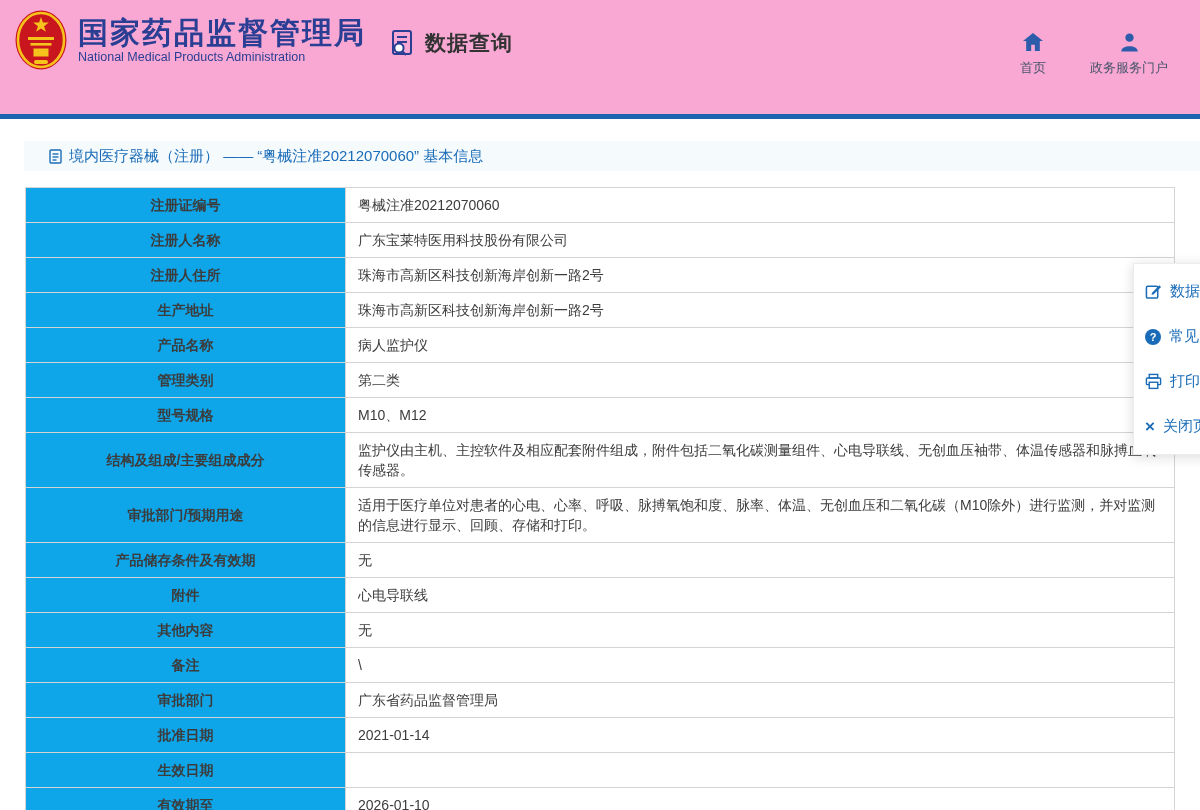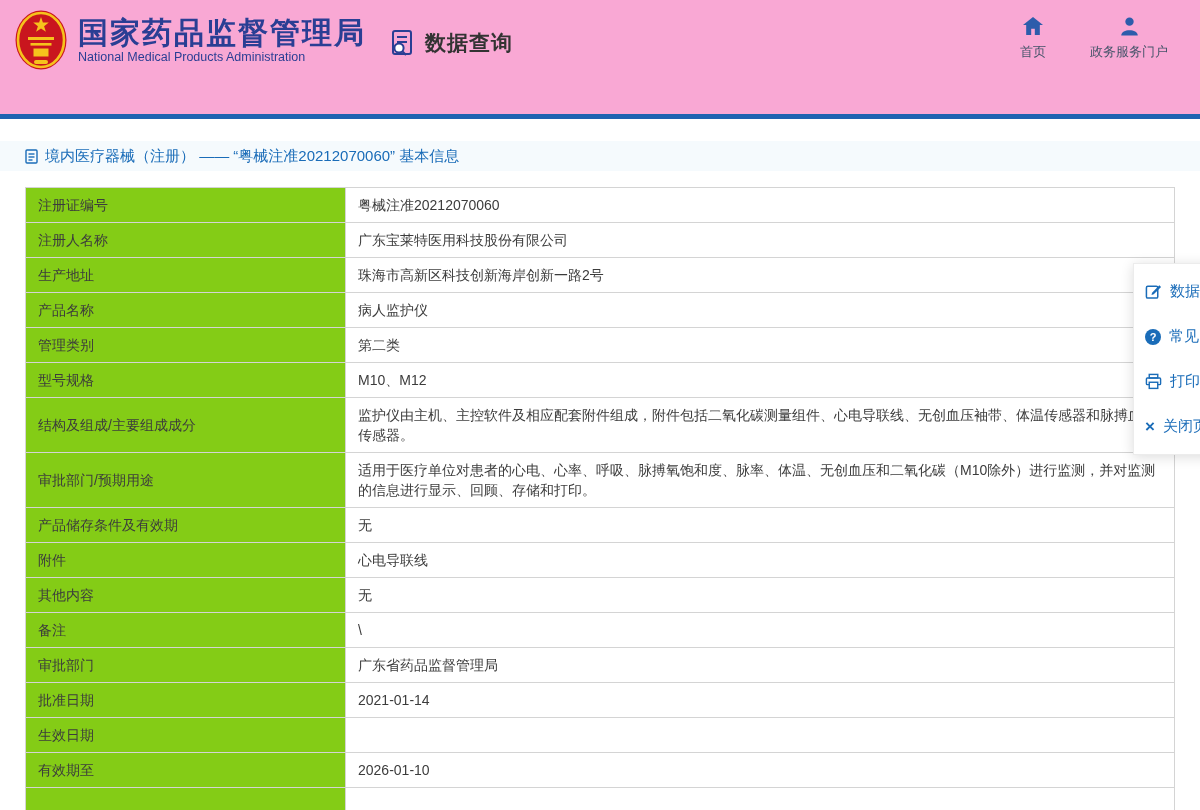--- a/index.html
+++ b/index.html
@@ -8,35 +8,35 @@
   .viewport { position:relative; width:1200px; height:810px; overflow:hidden; background:#fff; }
 
   
   .header { position:relative; height:114px; background:#f9a8d4; }
   .logo-block { position:absolute; left:14px; top:9px; display:flex; align-items:center; }
   .org-names { margin-left:10px; }
   .org-zh { font-size:30px; font-weight:700; color:#2a3e94; letter-spacing:2px; line-height:1.15; }
   .org-en { font-size:12.5px; color:#2a3e94; margin-top:0; }
   .query-block { position:absolute; left:388px; top:29px; display:flex; align-items:flex-end; gap:9px; cursor:pointer; }
   .query-text { font-size:21px; font-weight:600; color:#333; letter-spacing:1px; }
-  .hnav { position:absolute; right:32px; top:16px; display:flex; gap:44px; }
+  .hnav { position:absolute; right:32px; top:32px; display:flex; gap:44px; }
   .hnav-item { display:flex; flex-direction:column; align-items:center; gap:7px; cursor:pointer; }
   .hnav-label { font-size:13px; color:#46546a; }
   .blue-line { height:5px; background:#1e63b0; }
 
   
   .page-title-bar { margin-top:22px; height:30px; padding-left:25px; background:#f5fafd;
-                    display:flex; align-items:center; gap:7px; }
+                    display:flex; align-items:center; gap:7px;margin-left:24px; }
   .page-title-text { font-size:15px; color:#1a6cb8; }
 
   
   .info-table { margin:16px 25px 0 25px; width:1150px; border-collapse:collapse; table-layout:fixed; }
   .info-table td { border:1px solid #d4d4d4; font-size:14px; color:#3c3c3c;
                    padding:7px 12px; line-height:20px; height:34px; vertical-align:middle; }
-  td.cell-label { width:320px; background:#84cc16; text-align:left; }
+  td.cell-label { width:320px; background:#0ea5e9; text-align:center;font-weight:bold; }
   td.cell-value { background:#fff; text-align:left; }
 
   
   .side-panel { position:absolute; left:1133px; top:263px; width:160px; background:#fff;
                 border:1px solid #ececec; box-shadow:0 2px 12px rgba(0,0,0,.14); padding:5px 0; }
   .panel-item { display:flex; align-items:center; gap:8px; padding:13px 0 13px 11px;
                 color:#1a6cb8; font-size:15px; cursor:pointer; white-space:nowrap; }
   .q-icon { width:16px; height:16px; min-width:16px; border-radius:50%; background:#1a6cb8; color:#fff;
             font-size:11px; font-weight:700; display:flex; align-items:center; justify-content:center; }
   .x-icon { font-size:17px; font-weight:700; color:#1a6cb8; line-height:16px; }
@@ -118,20 +118,24 @@
     <tbody>
         <tr>
           <td class="cell-label">注册证编号</td>
           <td class="cell-value">粤械注准20212070060</td>
         </tr>
         <tr>
           <td class="cell-label">注册人名称</td>
           <td class="cell-value">广东宝莱特医用科技股份有限公司</td>
         </tr>
         <tr>
+          <td class="cell-label">注册人住所</td>
+          <td class="cell-value">珠海市高新区科技创新海岸创新一路2号</td>
+        </tr>
+        <tr>
           <td class="cell-label">生产地址</td>
           <td class="cell-value">珠海市高新区科技创新海岸创新一路2号</td>
         </tr>
         <tr>
           <td class="cell-label">产品名称</td>
           <td class="cell-value">病人监护仪</td>
         </tr>
         <tr>
           <td class="cell-label">管理类别</td>
           <td class="cell-value">第二类</td>

